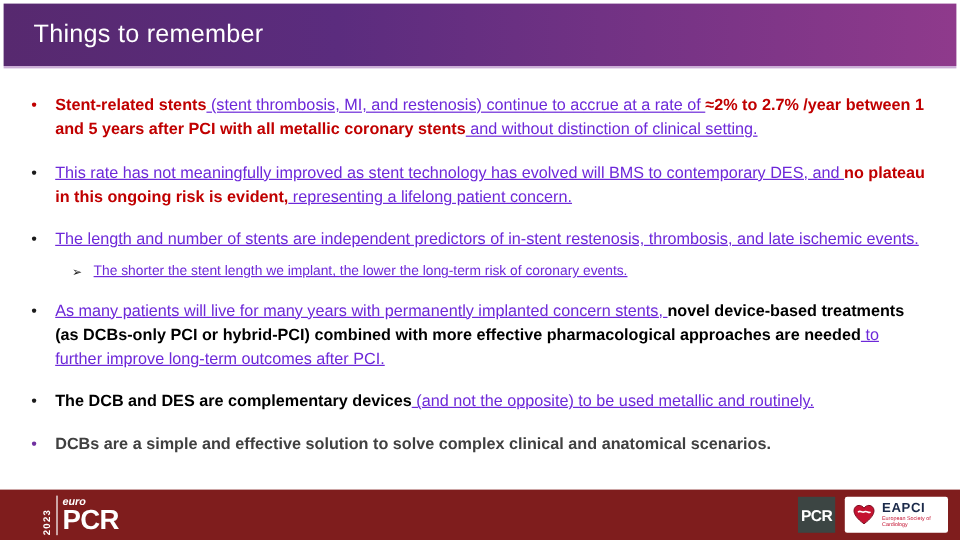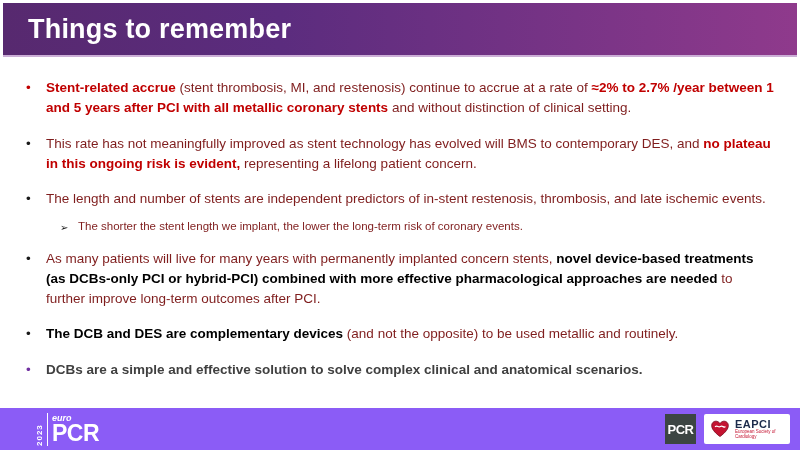--- a/index.html
+++ b/index.html
@@ -20,22 +20,22 @@
     top: 3px; left: 3px; right: 3px;
     height: 54px;
     background: linear-gradient(to right, #57296f, #5b2c7e 35%, #8f3a8c);
     border-bottom: 2px solid #cbaed6;
     display: flex;
     align-items: center;
     padding-left: 25px;
   }
   .header .title {
     color: #ffffff;
-    font-size: 27px;
-    font-weight: bold;
+    font-size: 21px;
+    font-weight: normal;
     letter-spacing: 0.2px;
   }
 
   
   .body {
     position: absolute;
     top: 59px; left: 0; right: 0; bottom: 43px;
     padding: 19px 26px 0 24px;
   }
   .bullet {
@@ -53,31 +53,31 @@
   }
   .bullet .content { flex: 1; }
   .bullet.level2 {
     font-size: 11.5px;
     margin-top: -6px;
     margin-bottom: 13px;
     padding-left: 34px;
   }
   .bullet.level2 .marker { flex: 0 0 20px; font-size: 10px; padding-top: 2px; }
 
-  .seg-plain       { color: #7f1d1d; }
+  .seg-plain       { color: #6d28d9; text-decoration: underline; }
   .seg-bold        { color: #000000; font-weight: bold; }
   .seg-bold-red    { color: #c00000; font-weight: bold; }
   .seg-bold-purple { color: #404040; font-weight: bold; }
 
   
   .footer {
     position: absolute;
     left: 0; right: 0; bottom: 0;
     height: 42px;
-    background: #8b5cf6;
+    background: #7f1d1d;
   }
   .logo-europcr {
     position: absolute;
     left: 35px; top: 5px;
     display: flex;
     align-items: stretch;
     color: #ffffff;
     height: 33px;
   }
   .logo-year {
@@ -137,21 +137,21 @@
 <div class="slide">
 
   <div class="header">
     <span class="title">Things to remember</span>
   </div>
 
   <div class="body">
     <div>
         <div class="bullet level1">
           <span class="marker" style="color: rgb(192, 0, 0);">•</span>
-          <span class="content"><span class="seg-bold-red">Stent-related accrue</span><span class="seg-plain"> (stent thrombosis, MI, and restenosis) continue to accrue at a rate of </span><span class="seg-bold-red">≈2% to 2.7% /year between 1 and 5 years after PCI with all metallic coronary stents</span><span class="seg-plain"> and without distinction of clinical setting.</span></span>
+          <span class="content"><span class="seg-bold-red">Stent-related stents</span><span class="seg-plain"> (stent thrombosis, MI, and restenosis) continue to accrue at a rate of </span><span class="seg-bold-red">≈2% to 2.7% /year between 1 and 5 years after PCI with all metallic coronary stents</span><span class="seg-plain"> and without distinction of clinical setting.</span></span>
         </div>
         <div class="bullet level1">
           <span class="marker" style="color: rgb(26, 26, 26);">•</span>
           <span class="content"><span class="seg-plain">This rate has not meaningfully improved as stent technology has evolved will BMS to contemporary DES, and </span><span class="seg-bold-red">no plateau in this ongoing risk is evident,</span><span class="seg-plain"> representing a lifelong patient concern.</span></span>
         </div>
         <div class="bullet level1">
           <span class="marker" style="color: rgb(26, 26, 26);">•</span>
           <span class="content"><span class="seg-plain">The length and number of stents are independent predictors of in-stent restenosis, thrombosis, and late ischemic events.</span></span>
         </div>
         <div class="bullet level2">

